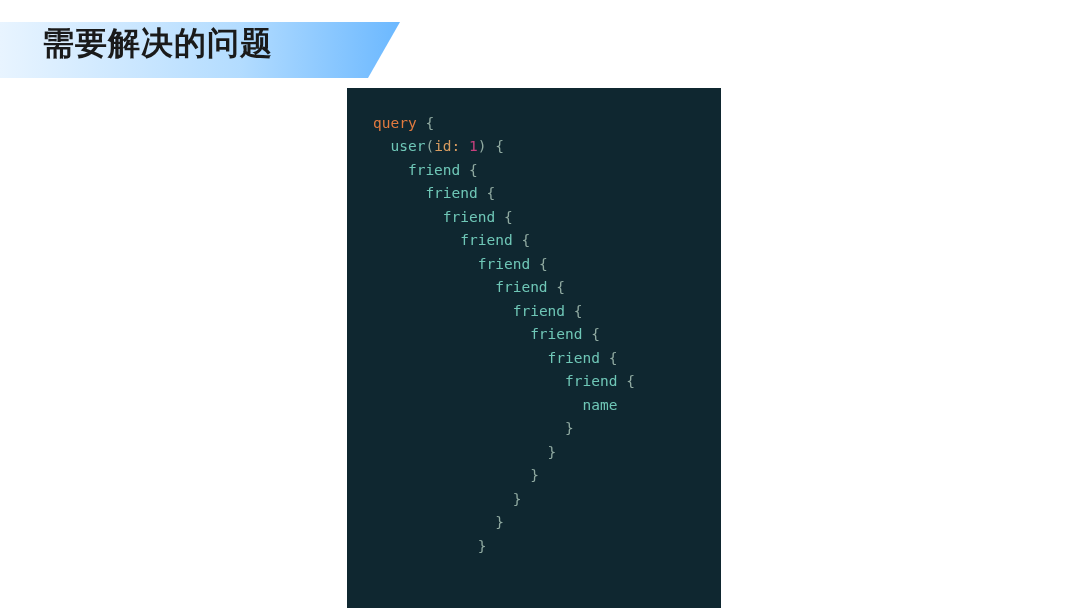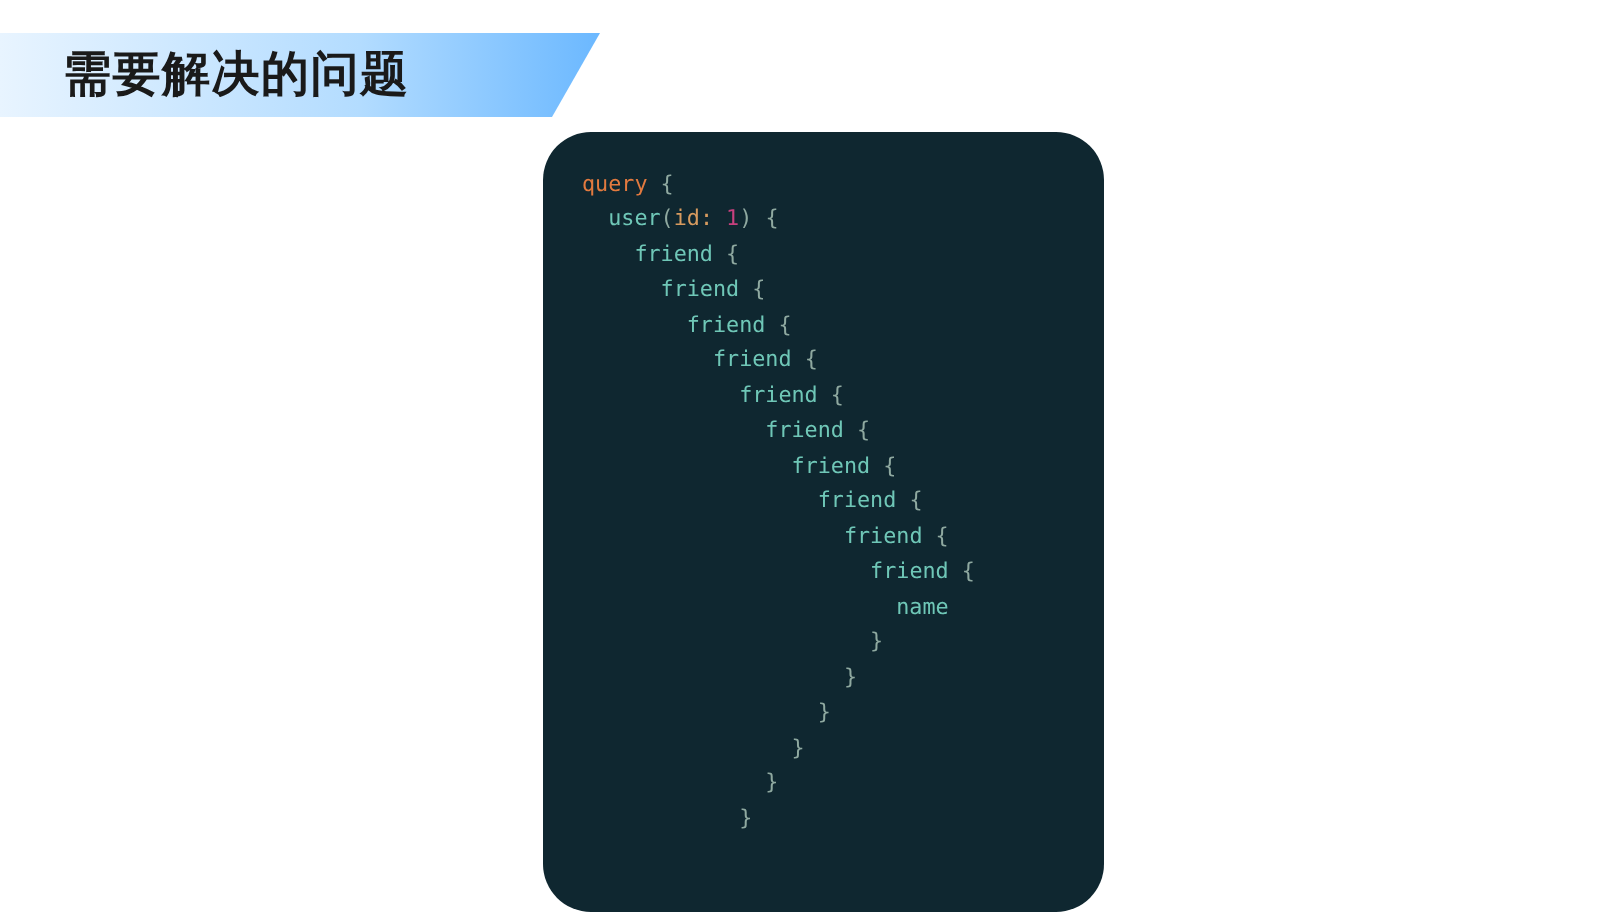--- a/index.html
+++ b/index.html
@@ -10,21 +10,21 @@
     font-family: "PingFang SC", "Microsoft YaHei", sans-serif;
     overflow: hidden;
     position: relative;
   }
   .title-banner {
     position: absolute;
     top: 22px;
     left: 0;
     height: 56px;
     display: flex;
-    align-items: center;
+    align-items: flex-start;
   }
   .title-bg {
     position: absolute;
     top: 0;
     left: 0;
     width: 400px;
     height: 56px;
     background: linear-gradient(90deg, #e8f4ff 0%, #b3dcff 60%, #6bb8ff 100%);
     clip-path: polygon(0 0, 100% 0, 92% 100%, 0 100%);
     z-index: 0;
@@ -34,31 +34,30 @@
     z-index: 1;
     color: #1a1a1a;
     font-size: 32px;
     font-weight: 700;
     padding-left: 42px;
     letter-spacing: 1px;
   }
   .code-block {
     position: absolute;
     top: 88px;
-    left: 362px;
+    left: 347px;
     width: 374px;
     height: 520px;
     background: #0f2730;
     padding: 24px 26px;
     font-family: "SF Mono", Consolas, Menlo, monospace;
     font-size: 14.5px;
     line-height: 1.62;
     color: #5aa89e;
     overflow: hidden;
-    border-radius: 32px;
   }
   .code-block pre { white-space: pre; }
   .kw   { color: #e27a3f; }
   .fn   { color: #6fc7b7; }
   .arg  { color: #d79b5f; }
   .num  { color: #c7407e; }
   .p    { color: #8fa9a0; }
   .fld  { color: #6fc7b7; }
 </style>
 </head>

